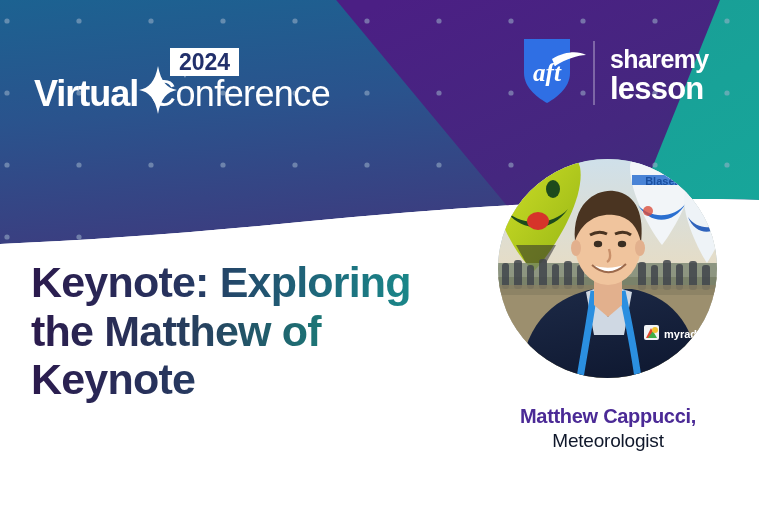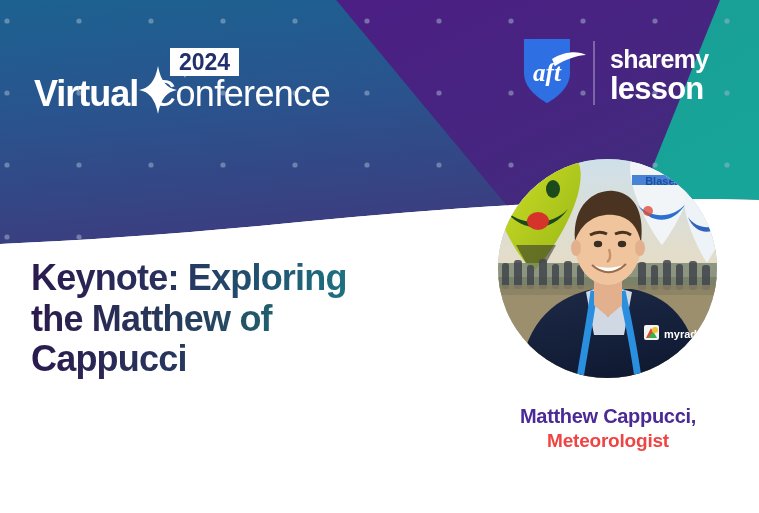--- a/index.html
+++ b/index.html
@@ -34,21 +34,21 @@
     left:522px; top:37px;
     width:212px; height:72px;
   }
   .brand-logo svg { display:block; }
 
   
   .headline {
     position:absolute;
     left:31px; top:258px;
     width:460px;
-    font-size:36px;
+    font-size:43px;
     font-weight:bold;
     line-height:1.13;
     letter-spacing:-0.8px;
   }
   .headline .ln {
     display:block;
     white-space:nowrap;
     background-image:linear-gradient(90deg,#2b1a4d 0%, #27345f 32%, #1d6e7e 66%, #17a194 100%);
     -webkit-background-clip:text;
     background-clip:text;
@@ -85,22 +85,22 @@
     display:block;
     font-size:20px;
     font-weight:bold;
     color:#4b2a96;
     letter-spacing:-0.3px;
     text-align:center;
   }
   .speaker .role {
     display:block;
     font-size:19px;
-    font-weight:bold;
-    color:#ef4444;
+    font-weight:normal;
+    color:#0f172a;
     letter-spacing:-0.2px;
     margin-top:1px;
   }
 </style>
 </head>
 <body>
 
 <div id="slide">
 
   <svg class="bg-art" viewBox="0 0 759 513" width="759" height="513">
@@ -172,21 +172,21 @@
       <line x1="72" y1="4" x2="72" y2="68" stroke="#ffffff" stroke-width="1" opacity="0.6"></line>
 
       <text x="88" y="31" font-family="'Liberation Sans', sans-serif" font-size="25" font-weight="bold" fill="#ffffff" letter-spacing="-0.6">sharemy</text>
       <text x="88" y="62" font-family="'Liberation Sans', sans-serif" font-size="31" font-weight="bold" fill="#ffffff" letter-spacing="-0.8">lesson</text>
     </svg>
   </div>
 
   <div class="headline">
     <span class="ln l1">Keynote: Exploring</span>
     <span class="ln l2">the Matthew of</span>
-    <span class="ln l3">Cappucci</span>
+    <span class="ln l3">Keynote</span>
   </div>
 
   <div class="portrait">
     <svg viewBox="0 0 219 219" width="219" height="219">
       <defs>
         <linearGradient id="skyG" x1="0" y1="0" x2="0" y2="1">
           <stop offset="0" stop-color="#cfe0ea"></stop>
           <stop offset="0.55" stop-color="#e8dcc2"></stop>
           <stop offset="1" stop-color="#b9a989"></stop>
         </linearGradient>

